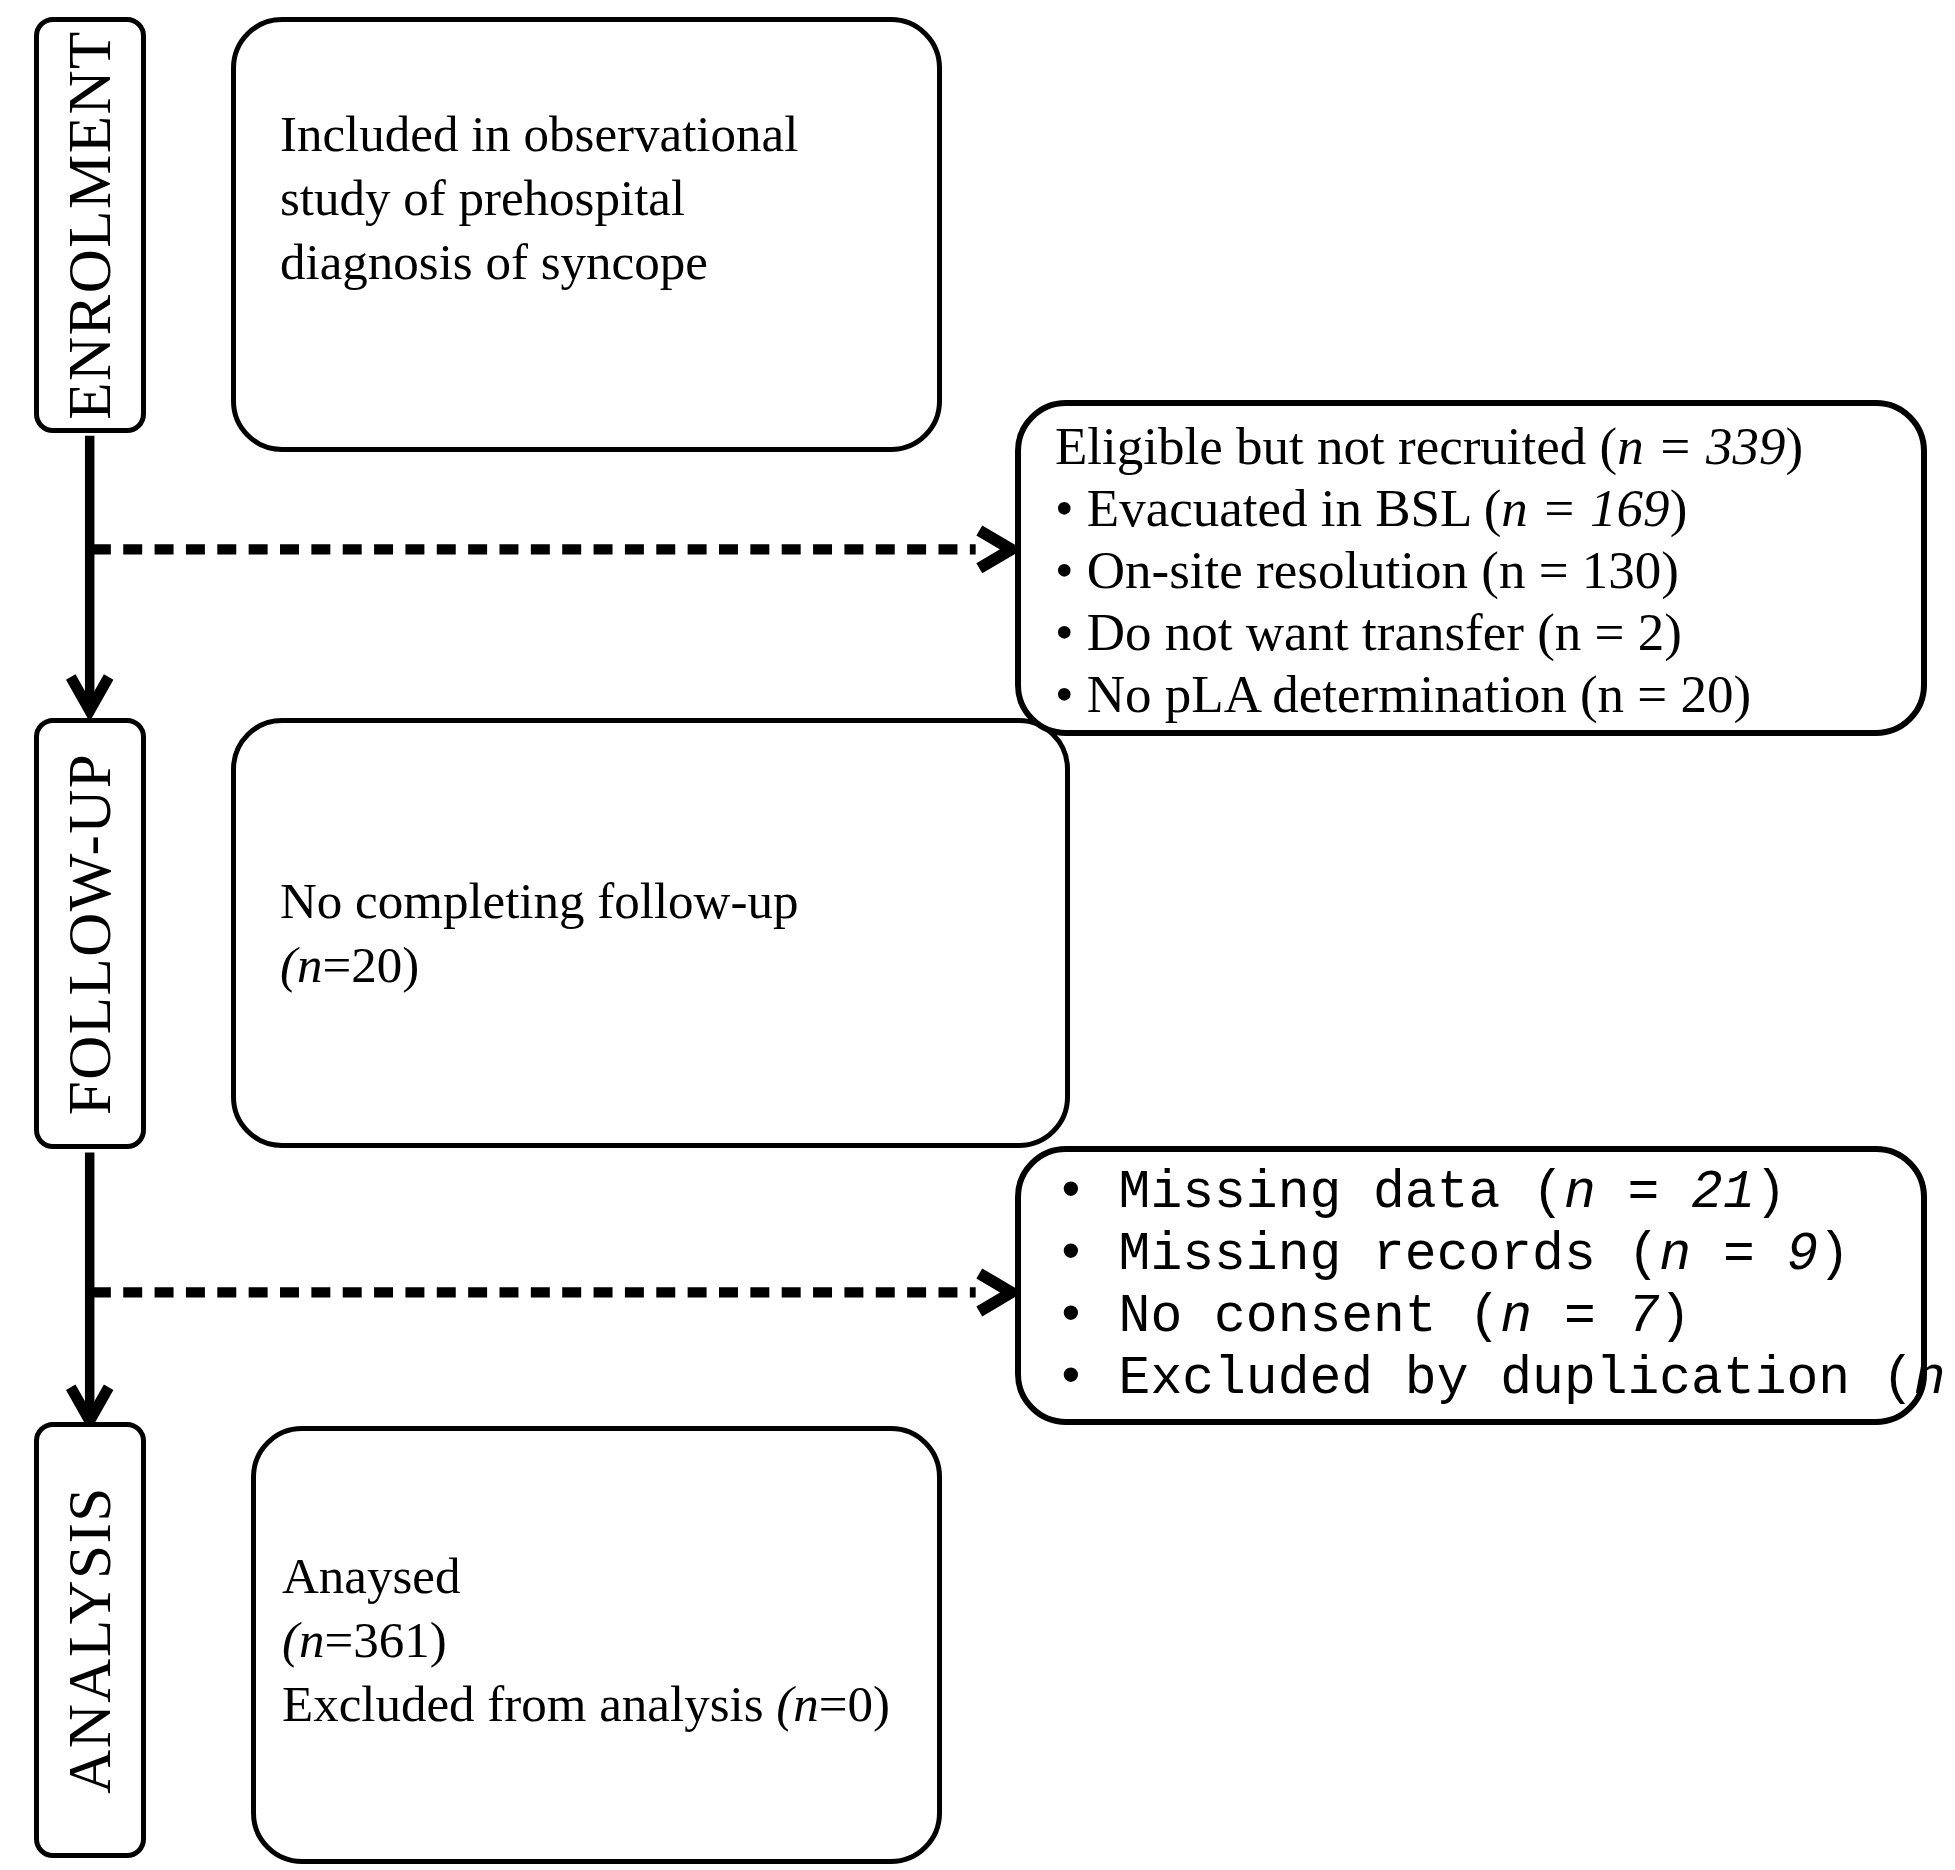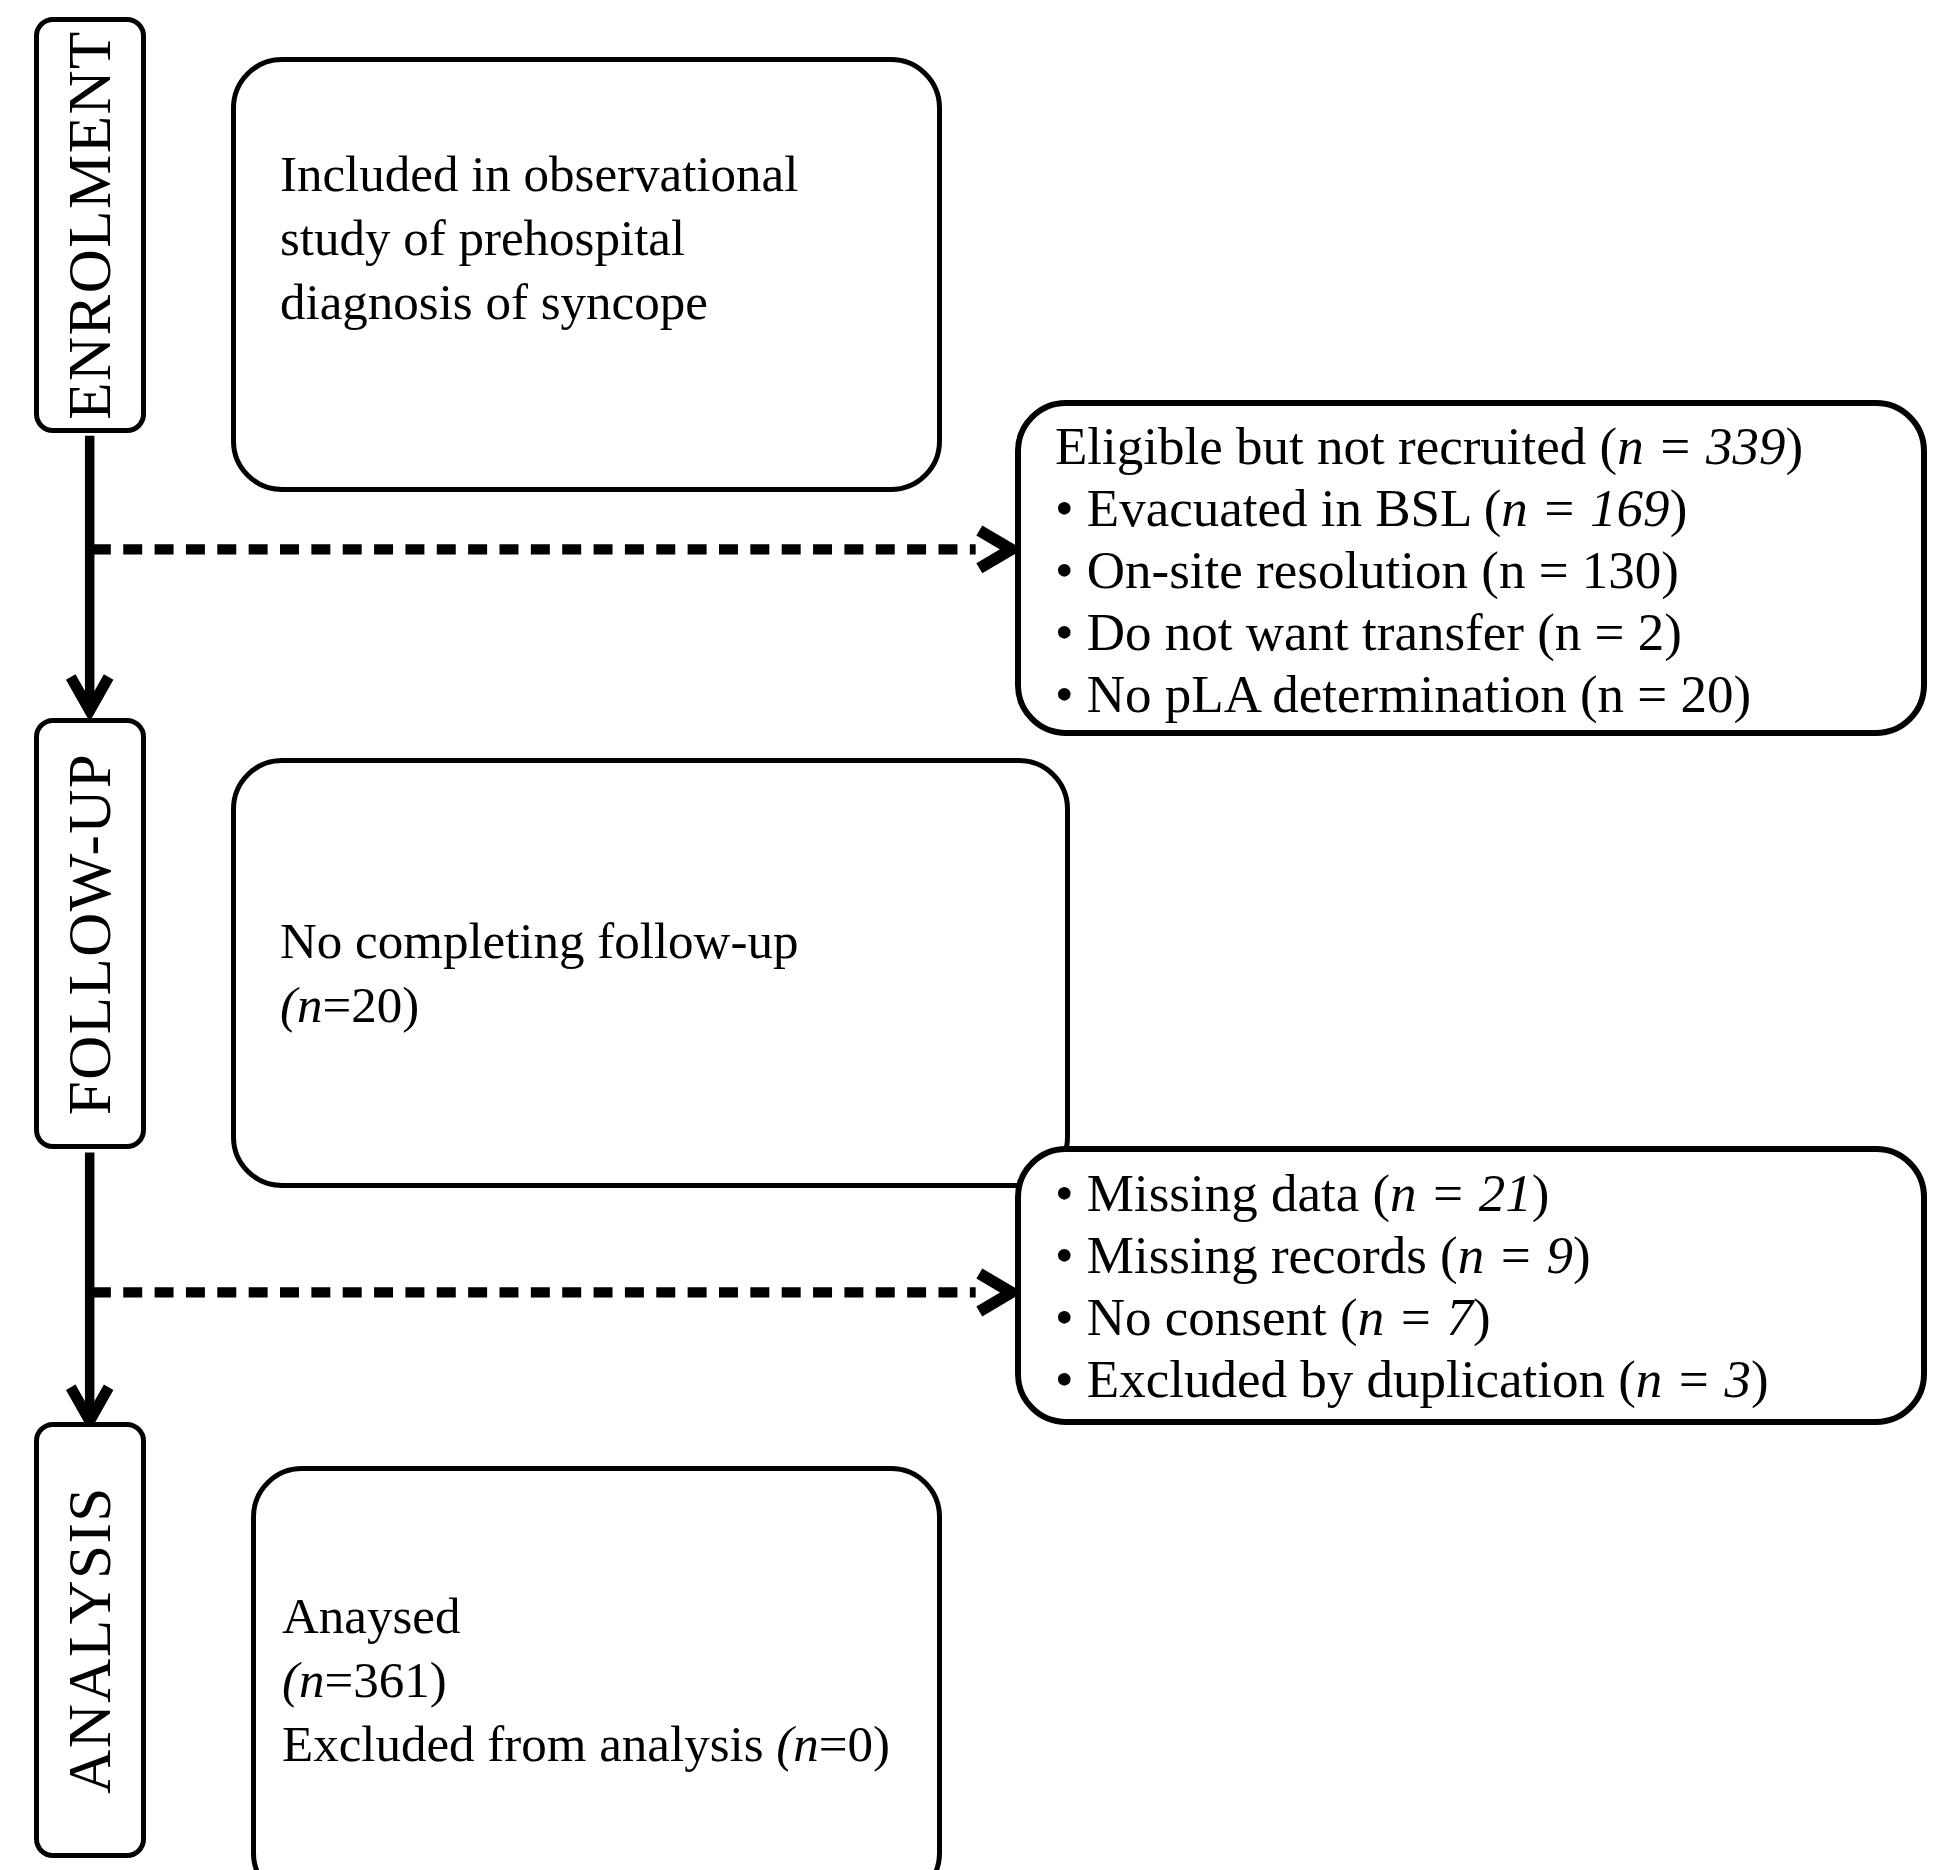--- a/index.html
+++ b/index.html
@@ -29,21 +29,20 @@
     letter-spacing: 1.5px;
   }
   .main-box {
     position: absolute;
     border: 5.8px solid #000000;
     border-radius: 51px;
     box-sizing: border-box;
     background: #ffffff;
     font-size: 51px;
     line-height: 64px;
-    margin-top: 40px;
   }
   .side-box {
     position: absolute;
     border: 6.6px solid #000000;
     border-radius: 51px;
     box-sizing: border-box;
     background: #ffffff;
     font-size: 53px;
     line-height: 62px;
   }
@@ -112,21 +111,21 @@
   </div>
 
   <div class="side-box" style="left:1015px; top:384px; width:912px; height:336px; padding:8.8px 7.3px 0 34px;margin-top:16px;">
     <div class="line"><span>Eligible but not recruited (</span><span class="it">n = 339</span><span>)</span></div>
     <div class="line"><span>• Evacuated in BSL (</span><span class="it">n = 169</span><span>)</span></div>
     <div class="line"><span>• On-site resolution (n = 130)</span><span class="it"></span><span></span></div>
     <div class="line"><span>• Do not want transfer (n = 2)</span><span class="it"></span><span></span></div>
     <div class="line"><span>• No pLA determination (n = 20)</span><span class="it"></span><span></span></div>
   </div>
 
-  <div class="side-box" style="left:1015px; top:1146px; width:912px; height:279px; padding:10.2px 7.3px 0 34px;">
+  <div class="side-box" style="left:1015px; top:1146px; width:912px; height:279px; padding:10.2px 7.3px 0 34px;font-family:Liberation Mono, monospace;">
     <div class="line"><span>• Missing data (</span><span class="it">n = 21</span><span>)</span></div>
     <div class="line"><span>• Missing records (</span><span class="it">n = 9</span><span>)</span></div>
     <div class="line"><span>• No consent (</span><span class="it">n = 7</span><span>)</span></div>
     <div class="line"><span>• Excluded by duplication (</span><span class="it">n = 3</span><span>)</span></div>
   </div>
 
 </div>
 
 
 </body></html>

